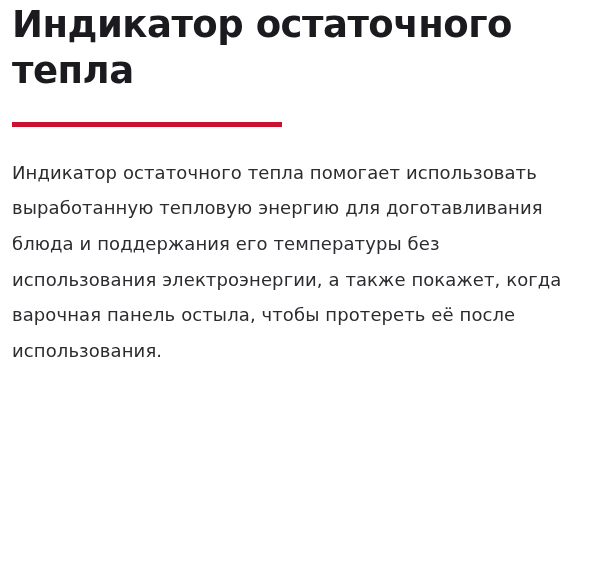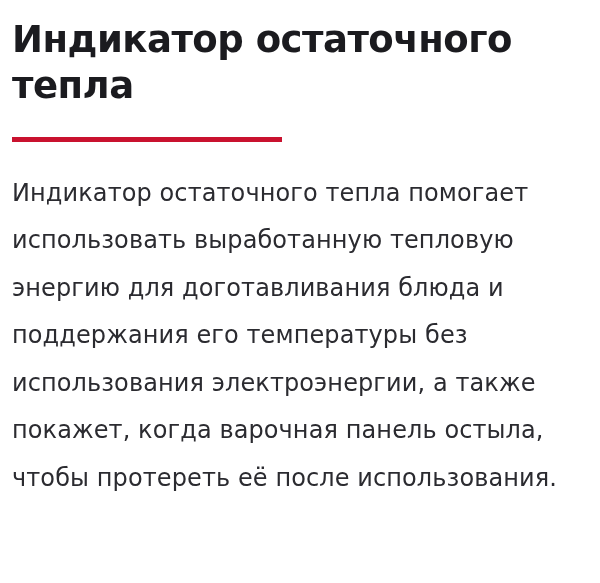--- a/index.html
+++ b/index.html
@@ -18,39 +18,39 @@
   .page {
     position: relative;
     width: 600px;
     height: 583px;
     box-sizing: border-box;
     padding: 0 12px;
   }
 
   .title {
     margin: 0;
-    padding-top: 17px;
+    padding-top: 2px;
     font-size: 37px;
     line-height: 1.24;
     font-weight: 700;
     letter-spacing: -0.5px;
     color: #1b1b1f;
     font-family: "DejaVu Sans", "Liberation Sans", sans-serif;
   }
 
   .divider {
     width: 270px;
     height: 5px;
     background: #c9122f;
     margin: 28px 0 28px 0;
   }
 
   .body-text {
     margin: 0;
-    font-size: 24px;
+    font-size: 18px;
     line-height: 1.98;
     color: #2b2b30;
     font-weight: 400;
     letter-spacing: 0.1px;
     font-family: "DejaVu Sans", "Liberation Sans", sans-serif;
   }
 
   
   .watermark {
     position: absolute;

